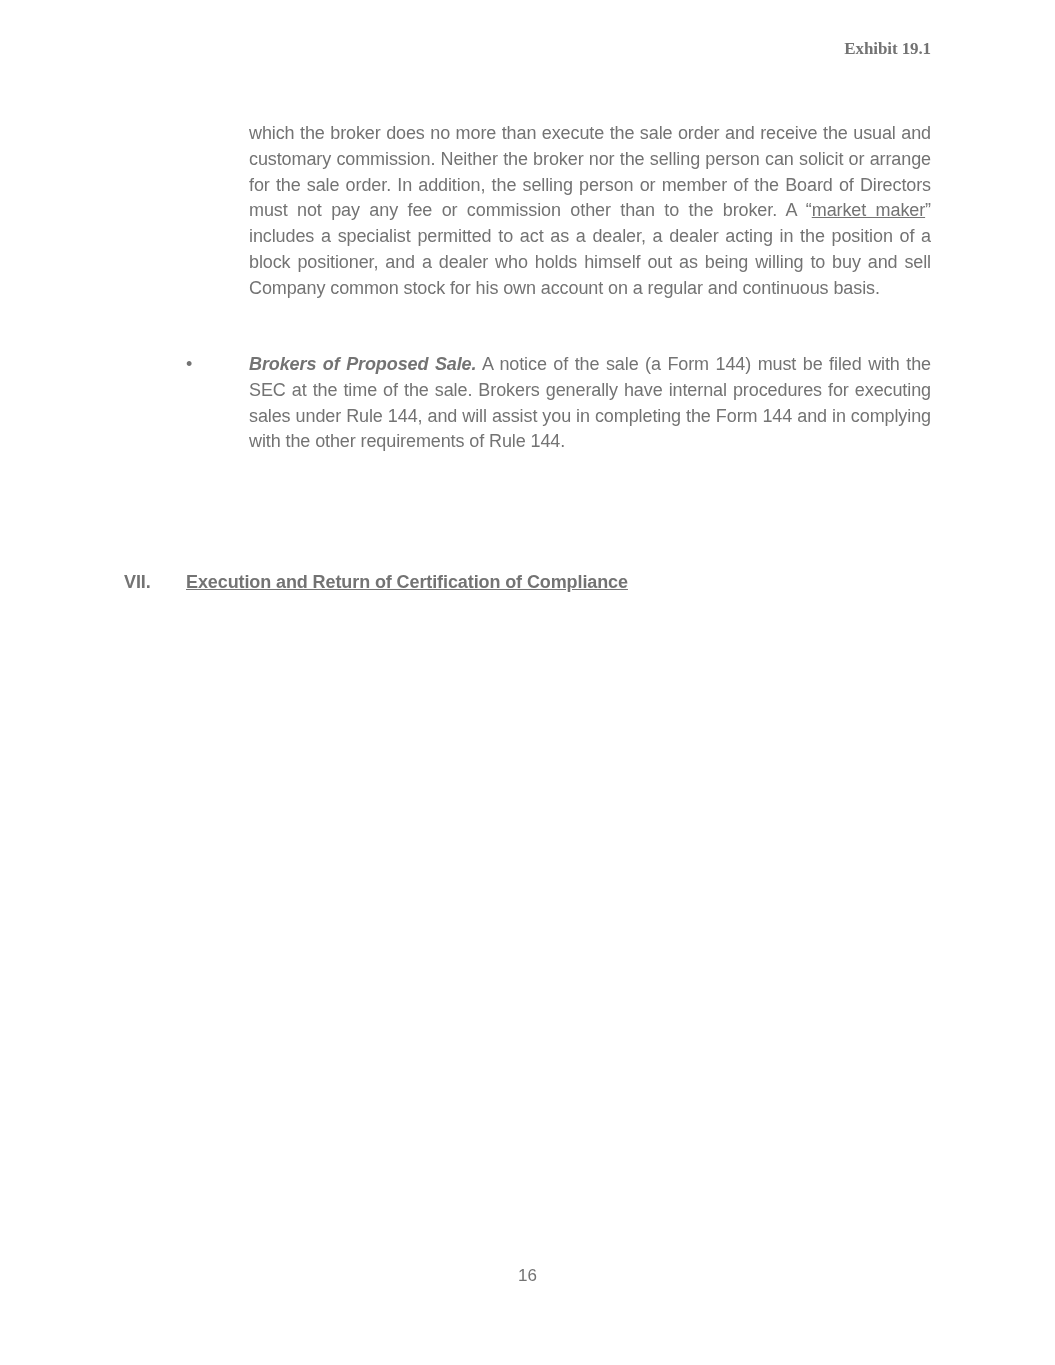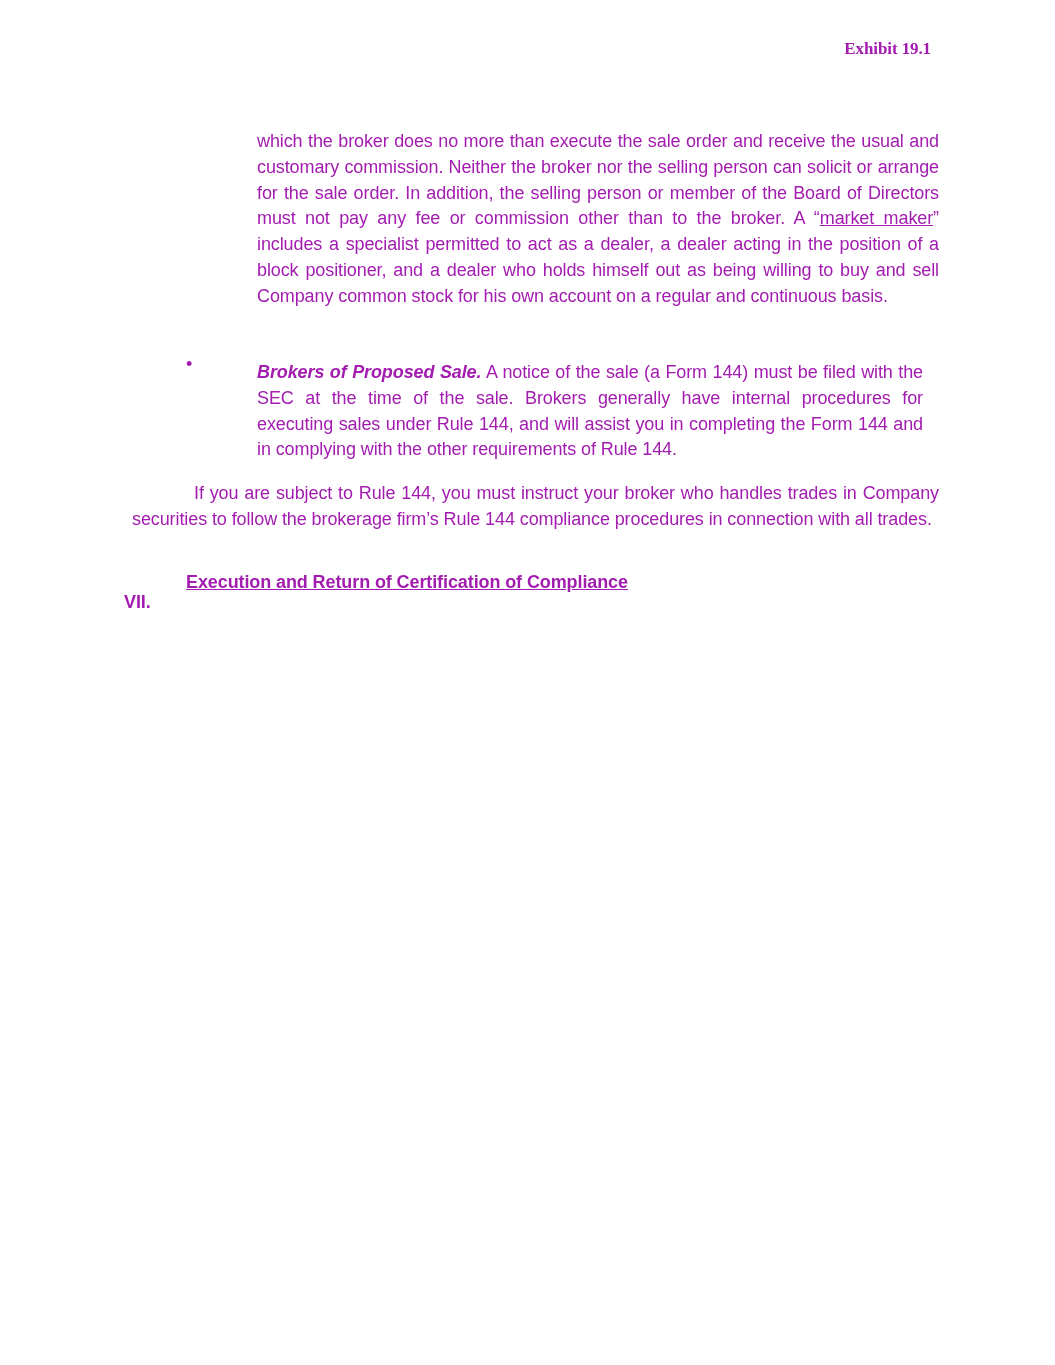--- a/index.html
+++ b/index.html
@@ -6,36 +6,36 @@
     margin: 0;
     padding: 0;
     background: #808080;
   }
   .page {
     position: relative;
     width: 1055px;
     height: 1365px;
     margin: 0 auto;
     background: #ffffff;
-    color: #a21caf;
+    color: #737373;
     font-family: "Liberation Sans", sans-serif;
     font-size: 18px;
     line-height: 25.8px;
     letter-spacing: -0.1px;
   }
   .exhibit-header {
     position: absolute;
     top: 39px;
     right: 124px;
     font-family: "Liberation Serif", serif;
     font-weight: bold;
     font-size: 17px;
     line-height: 20px;
   }
-  p { margin: 8px; padding: 0; }
+  p { margin: 0; padding: 0; }
   .justify {
     text-align: justify;
     text-justify: inter-word;
   }
   .continuation-paragraph {
     position: absolute;
     left: 249px;
     top: 121px;
     width: 682px;
   }
@@ -73,21 +73,20 @@
     position: absolute;
     left: 124px;
     top: 570px;
     width: 807px;
     display: flex;
     font-weight: bold;
   }
   .heading-number {
     flex: 0 0 62px;
     width: 62px;
-    margin-top: 20px;
   }
   .heading-title {
     flex: 1 1 auto;
     text-decoration: underline;
   }
   .page-number {
     position: absolute;
     top: 1263px;
     left: 0;
     width: 100%;
@@ -103,22 +102,22 @@
 
   <div class="exhibit-header">Exhibit 19.1</div>
 
   <p class="continuation-paragraph justify"><span>which the broker does no more than execute the sale order and receive the usual and customary commission.  Neither the broker nor the selling person can solicit or arrange for the sale order.  In addition, the selling person or member of the Board of Directors must not pay any fee or commission other than to the broker.  A “</span><span class="underline-term">market maker</span><span>” includes a specialist permitted to act as a dealer, a dealer acting in the position of a block positioner, and a dealer who holds himself out as being willing to buy and sell Company common stock for his own account on a regular and continuous basis.</span></p>
 
   <div class="bullet-row">
     <span class="bullet-marker">•</span>
     <p class="bullet-text justify"><span class="bullet-lead">Brokers of Proposed Sale.</span><span>  A notice of the sale (a Form 144) must be filed with the SEC at the time of the sale.  Brokers generally have internal procedures for executing sales under Rule 144, and will assist you in completing the Form 144 and in complying with the other requirements of Rule 144.</span></p>
   </div>
 
-  <p class="body-paragraph paragraph-rule144 justify">If you are subject to Rule 144, you must instruct your broker who handles trades in Company securities to follow the brokerage firm’s Rule 144 compliance procedures in connection with all trades.</p>
 
   <div class="section-heading">
     <span class="heading-number">VII.</span>
     <span class="heading-title">Execution and Return of Certification of Compliance</span>
   </div>
 
 
+  <div class="page-number">16</div>
 
 </div>
 
 </body></html>

